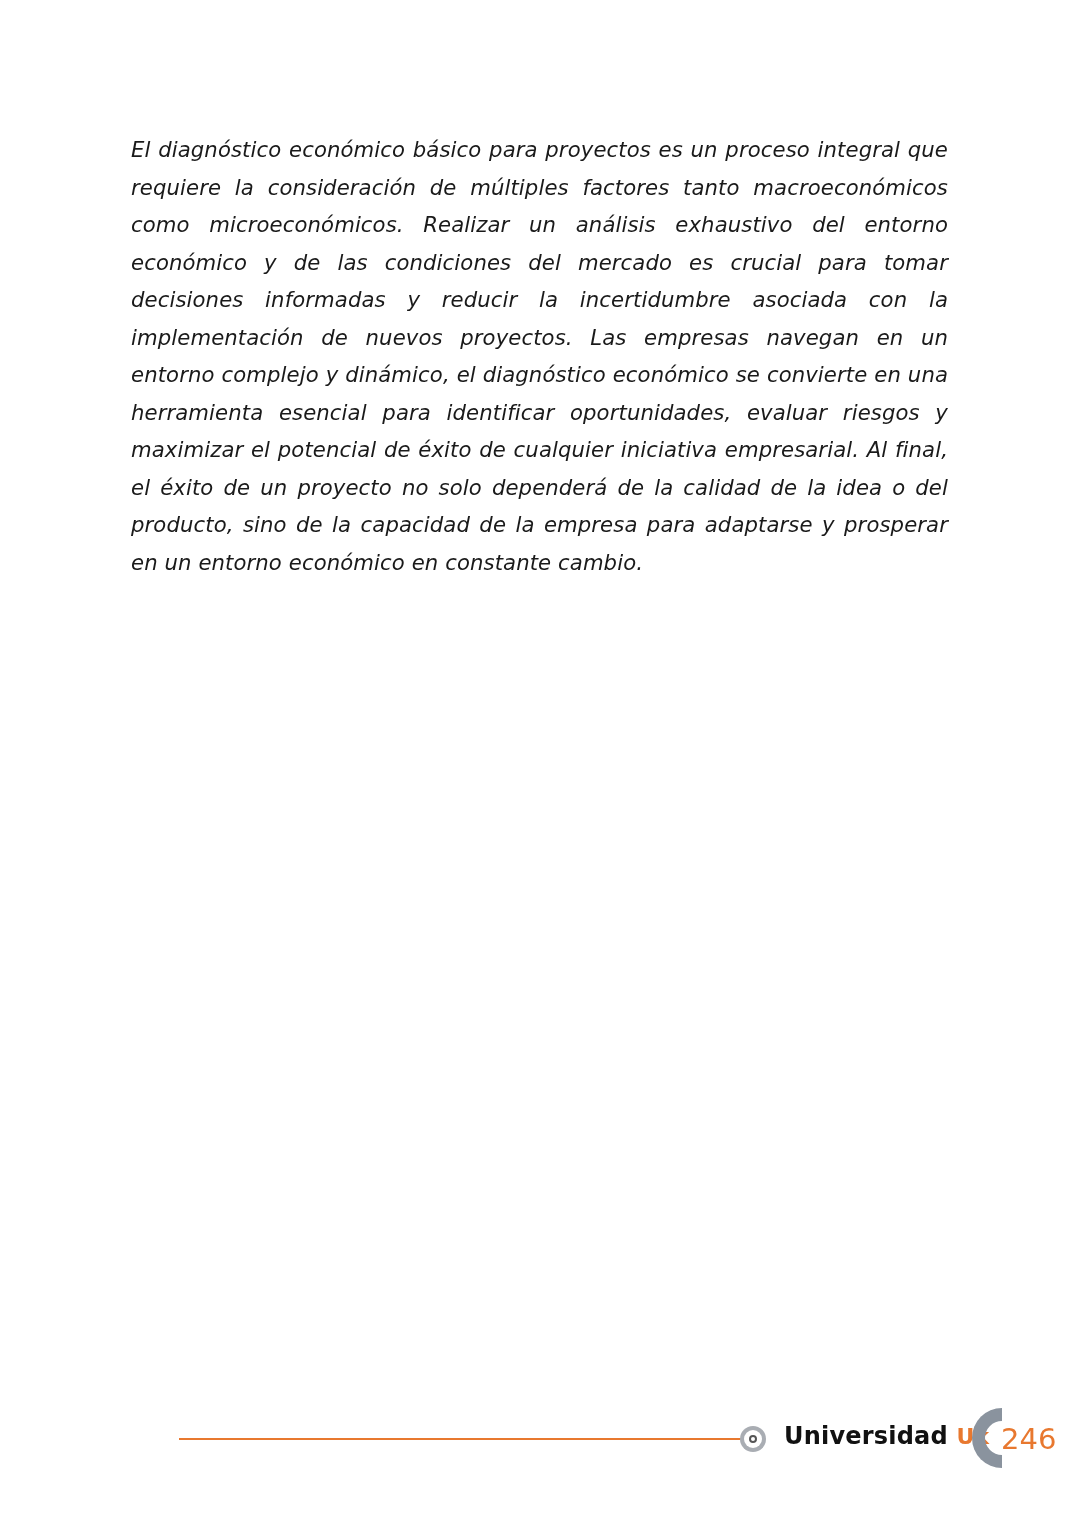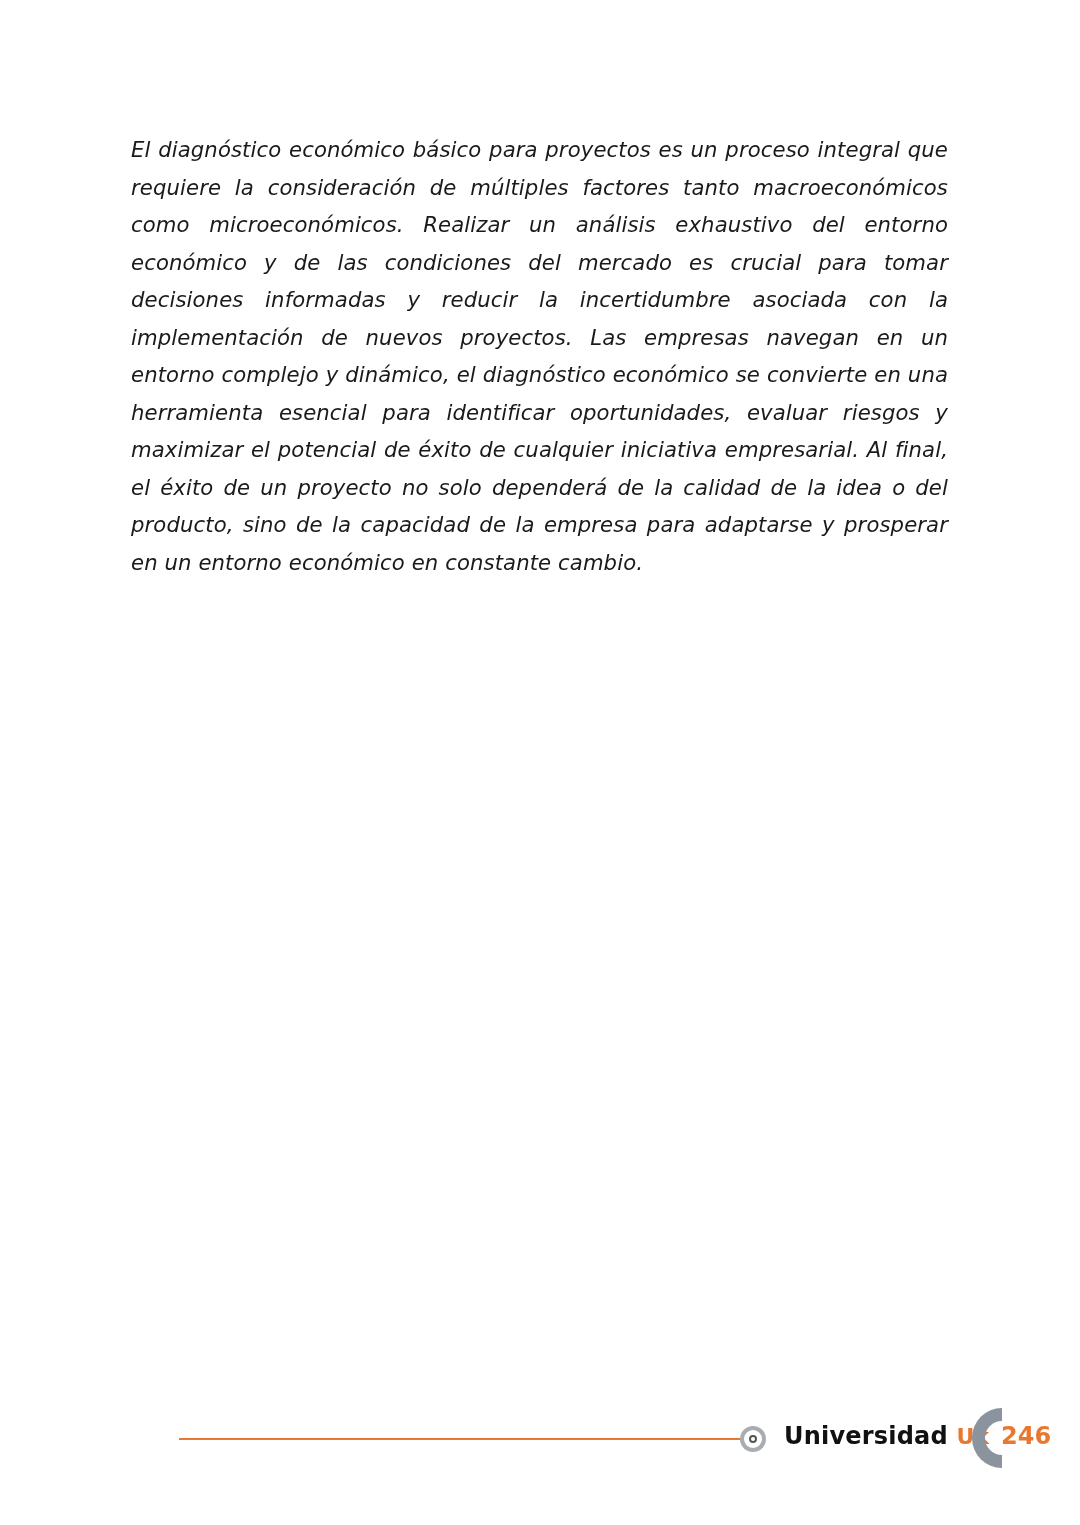--- a/index.html
+++ b/index.html
@@ -36,21 +36,21 @@
       position: absolute; left: 736px; top: 22px; font-size: 24px; font-weight: bold; color: #111;
       font-family: "DejaVu Sans", sans-serif; letter-spacing: 0.2px;
     }
     .brand .uk { color: #e8782f; font-size: 22px; }
     .page-arc {
       position: absolute; left: 924px; top: 8px; width: 60px; height: 60px; border-radius: 50%;
       border: 13px solid #8a939e; border-right-color: transparent; border-top-color: #8a939e; box-sizing: border-box;
       clip-path: inset(0 50% 0 0);
     }
     .page-num {
-      position: absolute; left: 953px; top: 22px; font-size: 24px; font-weight: bold; color: #e8782f;
+      position: absolute; left: 953px; top: 22px; font-size: 29px; font-weight: normal; color: #e8782f;
     }
   </style>
 </head>
 <body>
 
 <p class="body-text">El diagnóstico económico básico para proyectos es un proceso integral que requiere la consideración de múltiples factores tanto macroeconómicos como microeconómicos. Realizar un análisis exhaustivo del entorno económico y de las condiciones del mercado es crucial para tomar decisiones informadas y reducir la incertidumbre asociada con la implementación de nuevos proyectos. Las empresas navegan en un entorno complejo y dinámico, el diagnóstico económico se convierte en una herramienta esencial para identificar oportunidades, evaluar riesgos y maximizar el potencial de éxito de cualquier iniciativa empresarial. Al final, el éxito de un proyecto no solo dependerá de la calidad de la idea o del producto, sino de la capacidad de la empresa para adaptarse y prosperar en un entorno económico en constante cambio.</p>
 
 <div class="footer">
   <div class="footer-line"></div>
   <div class="footer-dot"></div>

